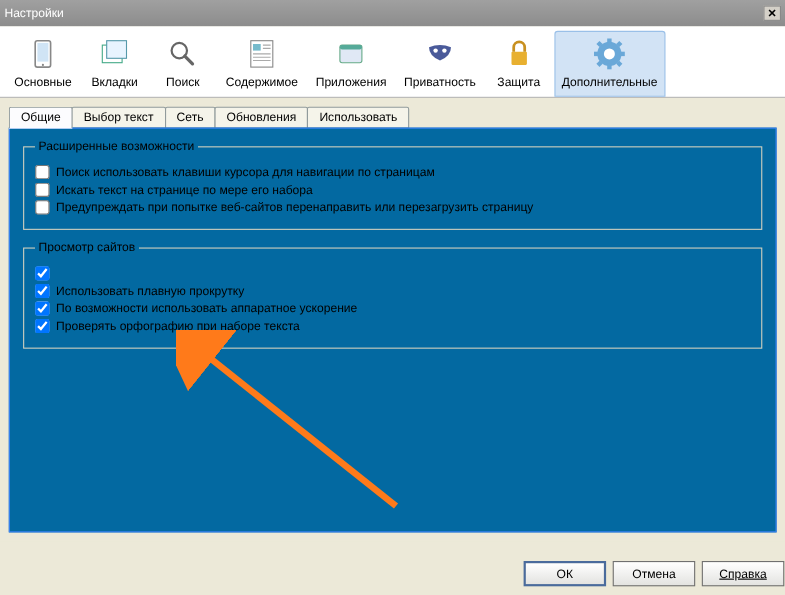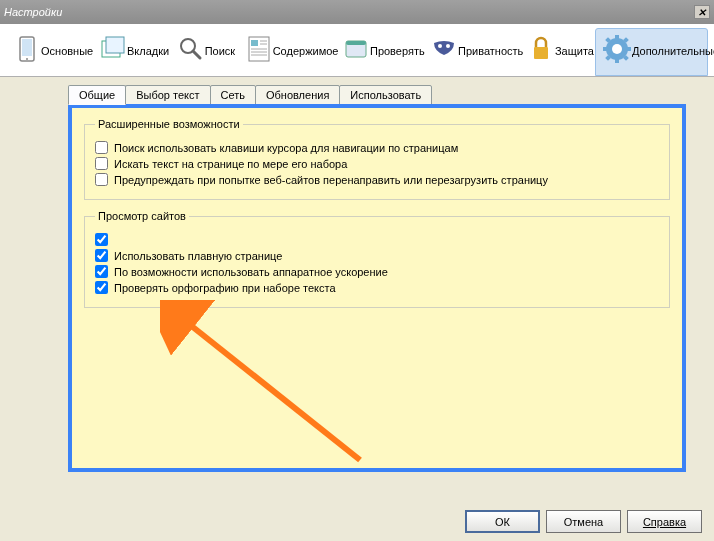--- a/index.html
+++ b/index.html
@@ -14,21 +14,20 @@
     position: relative;
   }
   .titlebar {
     height: 18px;
     background: linear-gradient(to bottom, #a0a0a0, #8c8c8c);
     color: #fff;
     display: flex;
     align-items: center;
     padding: 12px 4px;
     font-size: 11px;
-    font-style: italic;
   }
   .titlebar-text { flex: 1; }
   .close-btn {
     width: 16px;
     height: 14px;
     background: #d4d0c8;
     border: 1px solid #888;
     display: flex;
     align-items: center;
     justify-content: center;
@@ -39,21 +38,21 @@
   }
   .toolbar {
     background: #fff;
     border-bottom: 1px solid #b0b0b0;
     display: flex;
     padding: 4px 6px 0 6px;
     gap: 2px;
   }
   .tool-item {
     display: flex;
-    flex-direction: row;
+    flex-direction: column;
     align-items: center;
     padding: 4px 6px 6px 6px;
     min-width: 60px;
     cursor: pointer;
     border: 1px solid transparent;
     border-radius: 3px 3px 0 0;
   }
   .tool-item.active {
     background: #d2e3f5;
     border: 1px solid #9ac0e8;
@@ -66,23 +65,22 @@
     justify-content: center;
     margin-bottom: 4px;
     font-size: 26px;
   }
   .tool-label {
     font-size: 11px;
     color: #000;
     white-space: nowrap;
   }
   .body-area {
-    padding: 8px 28px;
+    padding: 8px 8px;
     background: #ece9d8;
-    margin-left: 40px;
   }
   .subtabs {
     display: flex;
     margin-bottom: 0;
   }
   .subtab {
     padding: 3px 10px;
     border: 1px solid #919b9c;
     background: #f5f4ea;
     font-size: 11px;
@@ -90,22 +88,22 @@
     margin-right: -1px;
     position: relative;
     border-radius: 2px 2px 0 0;
   }
   .subtab.active {
     background: #fcfcfe;
     border-bottom: 1px solid #fcfcfe;
     z-index: 2;
   }
   .tab-panel {
-    border: 4px solid #3b82f6;
-    background: #fef9c3;
+    border: 1px solid #3b82f6;
+    background: #0369a1;
     margin-top: -1px;
     padding: 10px 12px;
     height: 368px;
     position: relative;
   }
   fieldset {
     border: 1px solid #d0d0bf;
     margin: 0 0 10px 0;
     padding: 8px 10px 10px 10px;
   }
@@ -126,21 +124,21 @@
     margin: 0;
     cursor: pointer;
   }
   .chk-row label {
     font-size: 11px;
     cursor: pointer;
   }
   .footer {
     position: absolute;
     bottom: 8px;
-    right: 12px;
+    right: 1px;
     display: flex;
     gap: 6px;
   }
   .btn {
     min-width: 75px;
     height: 23px;
     border: 1px solid #707070;
     background: linear-gradient(to bottom, #fff, #e3e3e0);
     font-size: 11px;
     cursor: pointer;
@@ -206,21 +204,21 @@
     </div>
     <span class="tool-label">Содержимое</span>
   </div>
   <div class="tool-item">
     <div class="tool-icon">
       <svg width="28" height="28" viewBox="0 0 28 28">
           <rect x="4" y="6" width="20" height="16" rx="2" fill="#e0e8f5" stroke="#6a8"></rect>
           <rect x="4" y="6" width="20" height="4" fill="#5a9" rx="2"></rect>
         </svg>
     </div>
-    <span class="tool-label">Проверять</span>
+    <span class="tool-label">Приложения</span>
   </div>
   <div class="tool-item">
     <div class="tool-icon">
       <svg width="28" height="28" viewBox="0 0 28 28">
           <path d="M4 8 Q14 4 24 8 Q24 16 14 20 Q4 16 4 8 Z" fill="#4a5a9a"></path>
           <circle cx="10" cy="11" r="2" fill="#fff"></circle>
           <circle cx="18" cy="11" r="2" fill="#fff"></circle>
         </svg>
     </div>
     <span class="tool-label">Приватность</span>
@@ -281,21 +279,21 @@
       </div>
     </fieldset>
 
     <fieldset>
       <legend>Просмотр сайтов</legend>
       <div class="chk-row">
         <input type="checkbox" checked="" style="">
       </div>
       <div class="chk-row">
         <input type="checkbox" checked="" style="">
-        <label>Использовать плавную странице</label>
+        <label>Использовать плавную прокрутку</label>
       </div>
       <div class="chk-row">
         <input type="checkbox" checked="" style="">
         <label>По возможности использовать аппаратное ускорение</label>
       </div>
       <div class="chk-row">
         <input type="checkbox" checked="" style="">
         <label>Проверять орфографию при наборе текста</label>
       </div>
     </fieldset>

